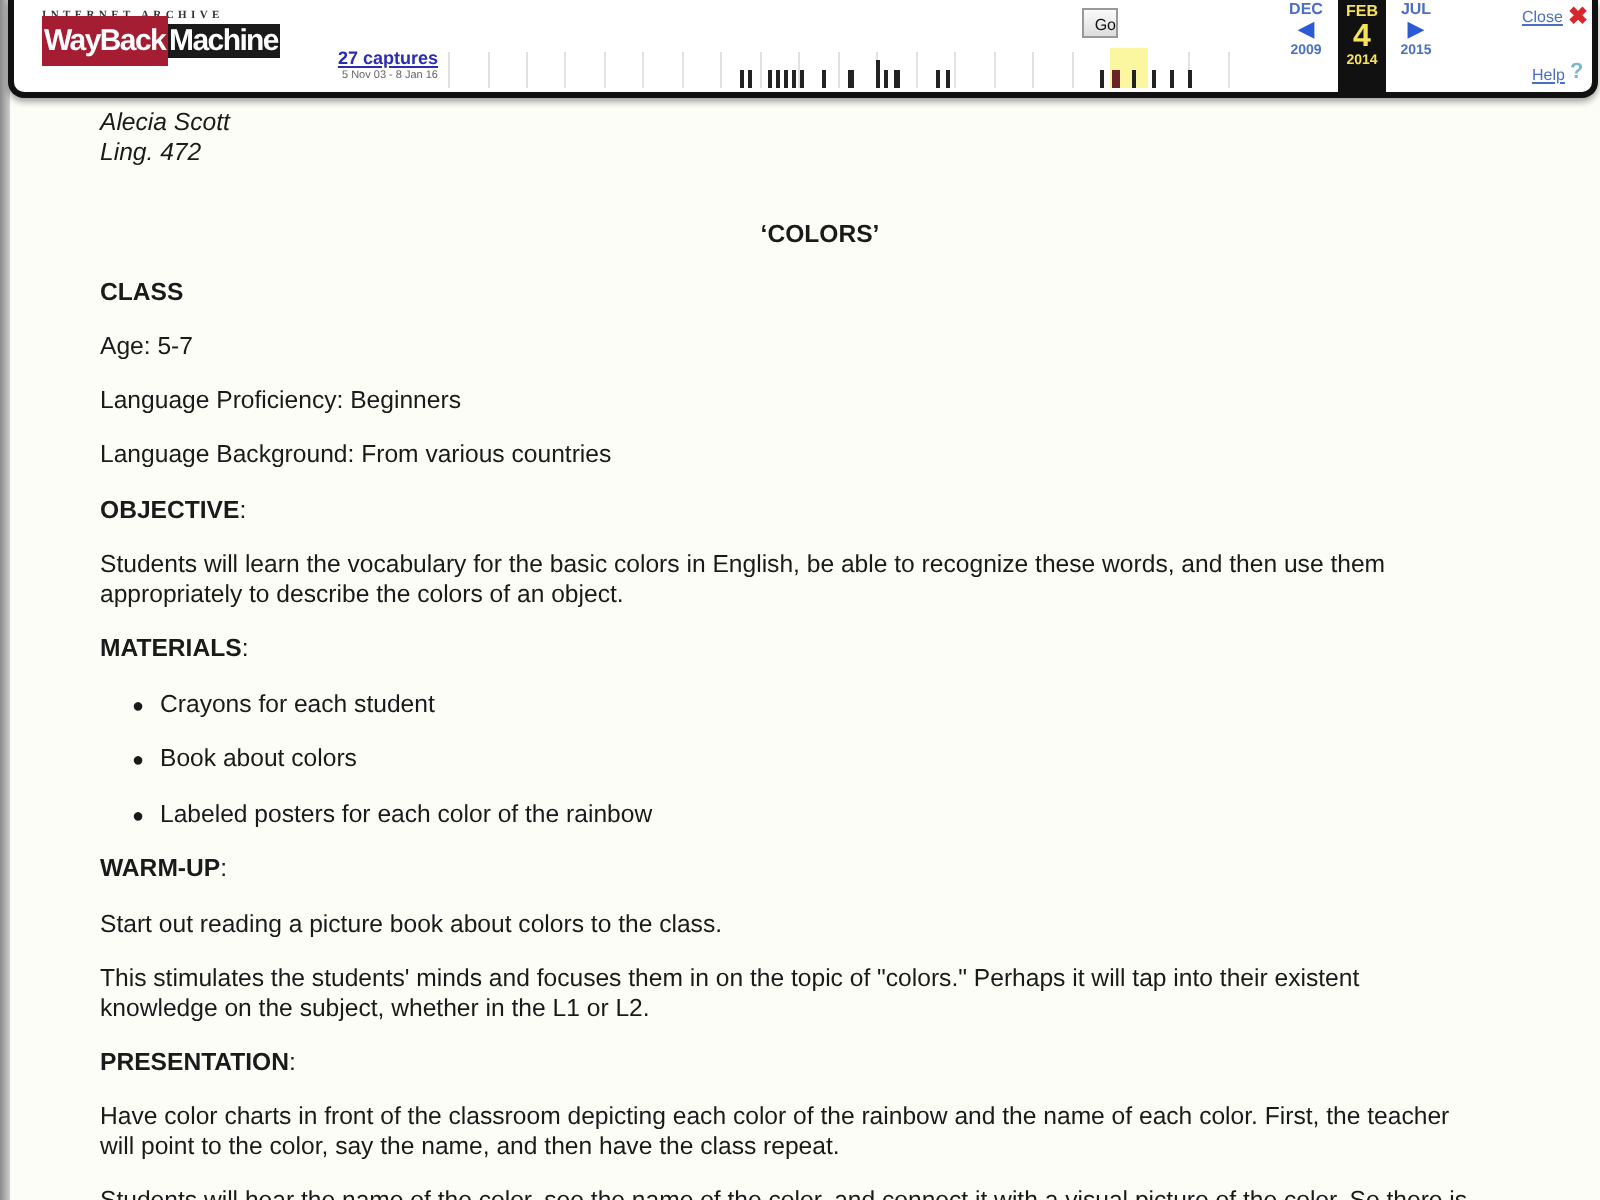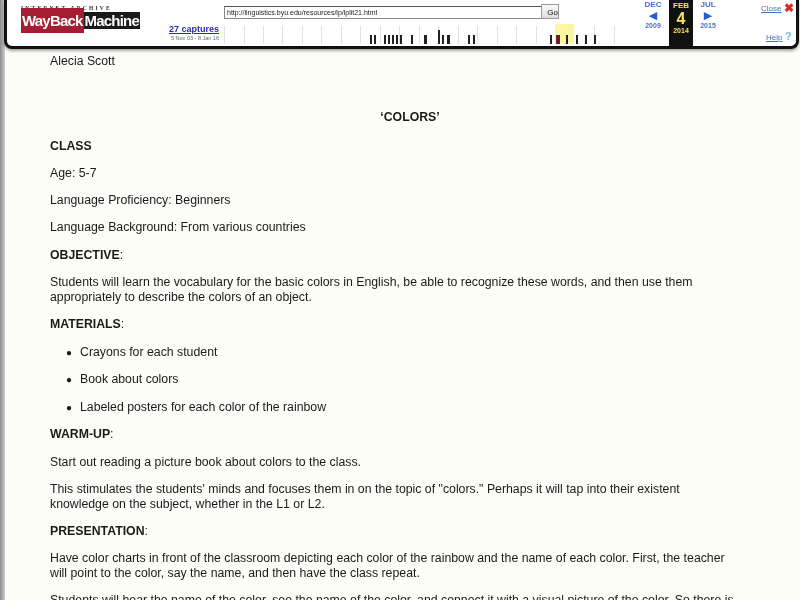--- a/index.html
+++ b/index.html
@@ -65,21 +65,21 @@
   }
   .mn-current .m { font-size: 8px; font-weight: bold; color: #f6e35a; margin-top: 1px; text-align: center; }
   .mn-current .d { font-size: 16px; font-weight: bold; color: #f6e35a; line-height: 17px; }
   .mn-current .y { font-size: 7px; font-weight: bold; color: #f6e35a; }
   .close-link { position: absolute; left: 754px; top: 4px; font-size: 8px; color: #4a6fc4; text-decoration: underline; }
   .close-x { position: absolute; left: 777px; top: 1px; font-size: 12px; font-weight: bold; color: #d8262b; }
   .help-link { position: absolute; left: 759px; top: 33px; font-size: 8px; color: #4a6fc4; text-decoration: underline; }
   .help-q { position: absolute; left: 778px; top: 30px; font-size: 11px; font-weight: bold; color: #7eb6d6; }
 
   
-  .doc { position: absolute; left: 50px; top: 54px; width: 720px; font-size: 12.3px; line-height: 14.5px; }
+  .doc { position: absolute; left: 50px; top: 54px; width: 720px; font-size: 12.3px; line-height: 14.5px; font-style: italic; }
   .header-line { display: block; }
   .title { position: absolute; left: 50px; top: 110px; width: 720px; text-align: center; font-weight: bold; font-size: 12.3px; }
   .p { position: absolute; left: 50px; width: 690px; font-size: 12.3px; line-height: 15px; margin: 0; }
   .h { position: absolute; left: 50px; font-size: 12.3px; font-weight: bold; margin: 0; }
   .h .colon { font-weight: normal; }
   .bullet { position: absolute; left: 66px; font-size: 12.3px; }
   .bullet .dot { display: inline-block; width: 14px; font-size: 10px; }
 </style>
 </head>
 <body>
@@ -90,21 +90,20 @@
   <div class="wb-logo">
     <div class="ia">INTERNET ARCHIVE</div>
     <div class="wm"><span class="way">WayBack</span><span class="mach">Machine</span></div>
   </div>
 
   <div class="captures">
     <div class="link">27 captures</div>
     <div class="range">5 Nov 03 - 8 Jan 16</div>
   </div>
 
-  <input class="url-input" type="text" value="http://linguistics.byu.edu/resources/lp/lplit21.html" style="">
   <button class="go-btn">Go</button>
 
   <div class="timeline">
     <div class="tl-highlight"></div>
     <div class="tl-grid" style="left:0px"></div>
     <div class="tl-grid" style="left:20px"></div>
     <div class="tl-grid" style="left:39px"></div>
     <div class="tl-grid" style="left:58px"></div>
     <div class="tl-grid" style="left:78px"></div>
     <div class="tl-grid" style="left:97px"></div>
@@ -163,20 +162,21 @@
   </div>
 
   <span class="close-link">Close</span>
   <span class="close-x">✖</span>
   <span class="help-link">Help</span>
   <span class="help-q">?</span>
 </div>
 
 <div class="doc">
   <span class="header-line">Alecia Scott</span>
+  <span class="header-line">Ling. 472</span>
 </div>
 
 <div class="title">‘COLORS’</div>
 
 <div class="h" style="top:139px">CLASS</div>
 <p class="p" style="top:166px">Age: 5-7</p>
 <p class="p" style="top:193px">Language Proficiency: Beginners</p>
 <p class="p" style="top:220px">Language Background: From various countries</p>
 
 <div class="h" style="top:248px"><span>OBJECTIVE</span><span class="colon">:</span></div>

